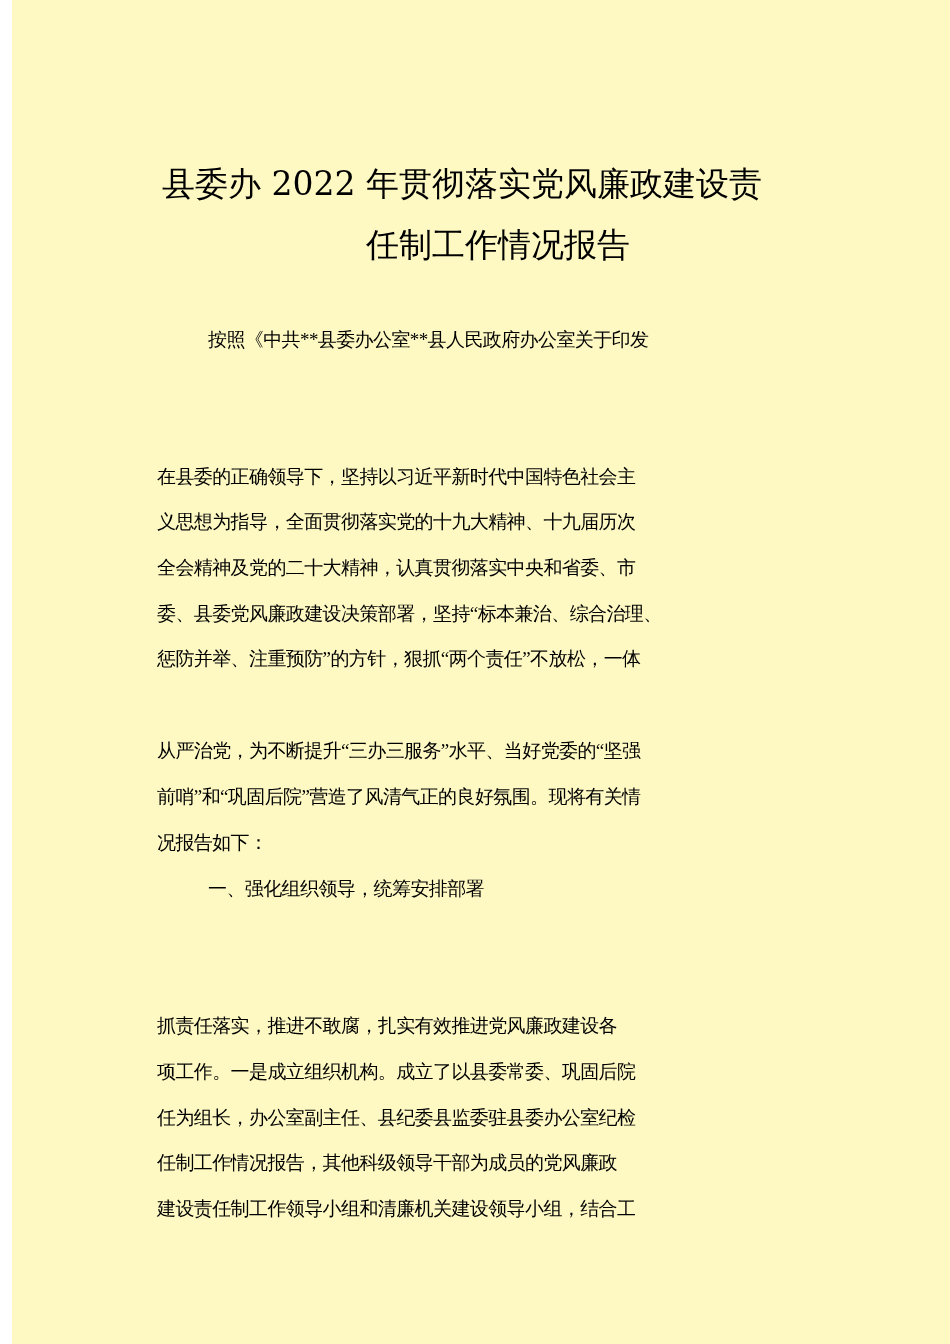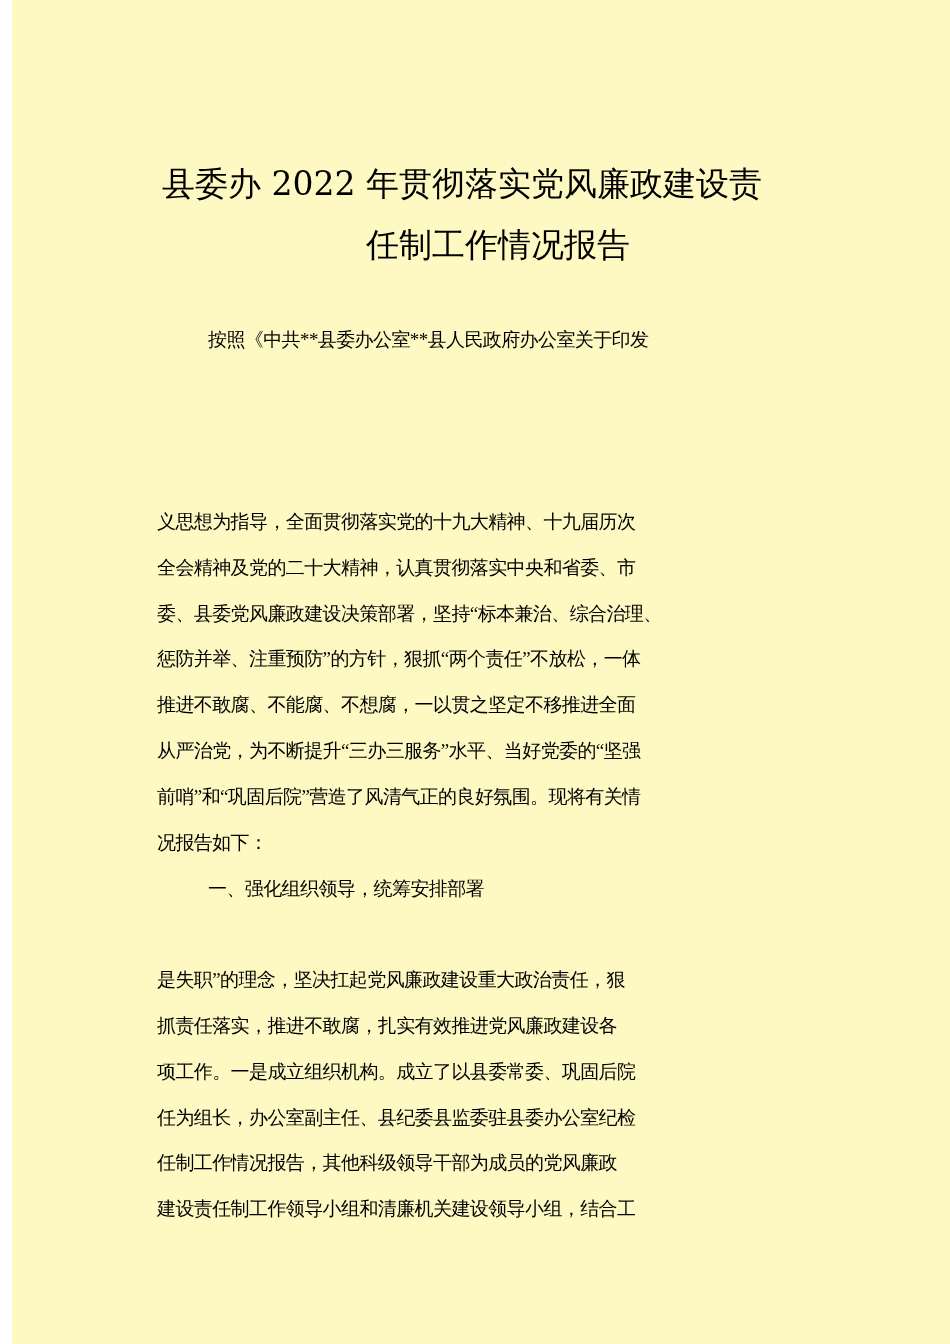--- a/index.html
+++ b/index.html
@@ -45,28 +45,27 @@
   .indent { left: 196px; }
 </style>
 </head>
 <body>
 
 <div class="page">
   <div class="title l1">县委办 2022 年贯彻落实党风廉政建设责</div>
   <div class="title l2">任制工作情况报告</div>
 
   <div class="line indent" style="top:324px">按照《中共**县委办公室**县人民政府办公室关于印发</div>
+  <div class="line" style="top:461px">在县委的正确领导下，坚持以习近平新时代中国特色社会主</div>
   <div class="line" style="top:552px">全会精神及党的二十大精神，认真贯彻落实中央和省委、市</div>
   <div class="line" style="top:506px">义思想为指导，全面贯彻落实党的十九大精神、十九届历次</div>
   <div class="line" style="top:598px">委、县委党风廉政建设决策部署，坚持“标本兼治、综合治理、</div>
   <div class="line" style="top:643px">惩防并举、注重预防”的方针，狠抓“两个责任”不放松，一体</div>
-  <div class="line" style="top:689px">推进不敢腐、不能腐、不想腐，一以贯之坚定不移推进全面</div>
   <div class="line" style="top:735px">从严治党，为不断提升“三办三服务”水平、当好党委的“坚强</div>
   <div class="line" style="top:781px">前哨”和“巩固后院”营造了风清气正的良好氛围。现将有关情</div>
   <div class="line" style="top:827px">况报告如下：</div>
   <div class="line indent" style="top:873px">一、强化组织领导，统筹安排部署</div>
-  <div class="line" style="top:964px">是失职”的理念，坚决扛起党风廉政建设重大政治责任，狠</div>
   <div class="line" style="top:1010px">抓责任落实，推进不敢腐，扎实有效推进党风廉政建设各</div>
   <div class="line" style="top:1056px">项工作。一是成立组织机构。成立了以县委常委、巩固后院</div>
   <div class="line" style="top:1102px">任为组长，办公室副主任、县纪委县监委驻县委办公室纪检</div>
   <div class="line" style="top:1147px">任制工作情况报告，其他科级领导干部为成员的党风廉政</div>
   <div class="line" style="top:1193px">建设责任制工作领导小组和清廉机关建设领导小组，结合工</div>
 </div>
 
 </body></html>

